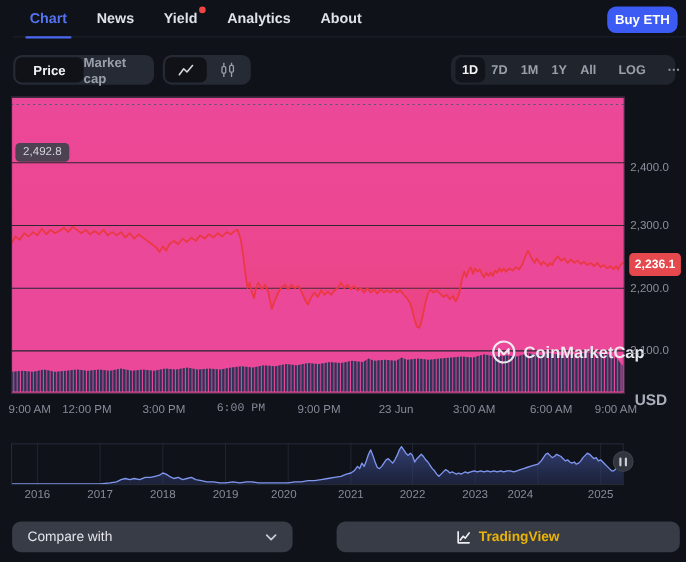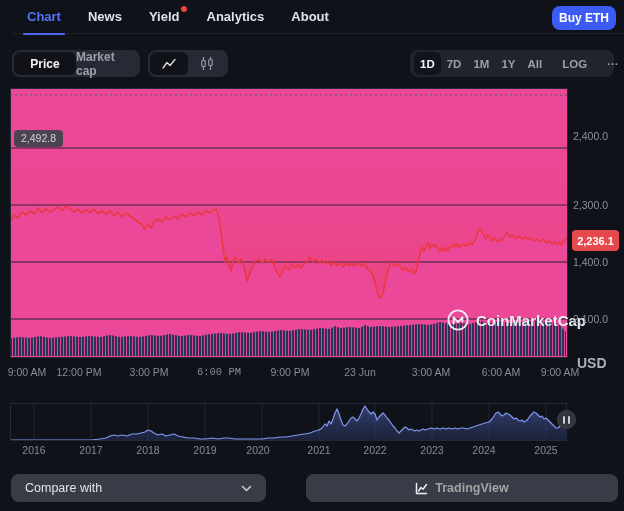--- a/index.html
+++ b/index.html
@@ -55,21 +55,21 @@
   .handle{position:absolute;left:557px;top:410px;width:19px;height:19px;border-radius:50%;
           background:#31353e;border:1px solid #3d424d;display:flex;align-items:center;
           justify-content:center;gap:3px;cursor:ew-resize;}
   .handle i{display:block;width:2px;height:8px;background:#c9ccd3;border-radius:1px;}
   
   .cmp-btn{position:absolute;left:11px;top:474px;width:255px;height:28px;background:#373c47;
            border:none;border-radius:8px;color:#e2e4ea;font-size:12.5px;font-family:inherit;
            display:flex;align-items:center;padding:0 14px;cursor:pointer;}
   .cmp-btn .chev{margin-left:auto;display:flex;}
   .tv-btn{position:absolute;left:306px;top:474px;width:312px;height:28px;background:#373c47;
-           border:none;border-radius:8px;color:#a3a3a3;font-size:12.5px;font-weight:700;
+           border:none;border-radius:8px;color:#eab308;font-size:12.5px;font-weight:700;
            font-family:inherit;display:flex;align-items:center;justify-content:center;gap:7px;cursor:pointer;}
   svg{display:block;}
 </style>
 </head>
 <body>
 
 <div id="app">
 
   <div class="nav">
 
@@ -146,23 +146,23 @@
         <svg width="22" height="22" viewBox="0 0 22 22">
           <circle cx="11" cy="11" r="9.6" fill="none" stroke="#f2f3f6" stroke-width="1.9"></circle>
           <polyline points="6.6,14.6 6.6,8.4 11,13.2 15.4,8.4 15.4,12.4" fill="none" stroke="#f2f3f6" stroke-width="1.9" stroke-linecap="round" stroke-linejoin="round"></polyline>
         </svg>
       </span>
       <span>CoinMarketCap</span>
     </div>
   </div>
 
   <div id="ylabs">
-      <div class="ylab" style="top: 130px;">2,400.0</div>
+      <div class="ylab" style="top: 146px;">2,400.0</div>
       <div class="ylab" style="top: 199px;">2,300.0</div>
-      <div class="ylab" style="top: 256px;">1,400.0</div>
+      <div class="ylab" style="top: 256px;">2,200.0</div>
       <div class="ylab" style="top: 313px;">2,100.0</div>
     </div>
   <div class="price-badge">2,236.1</div>
   <div class="usd-lab">USD</div>
 
   <div id="xlabs">
       <div class="xlab" style="left: 27px;">9:00 AM</div>
       <div class="xlab" style="left: 79px;">12:00 PM</div>
       <div class="xlab" style="left: 149px;">3:00 PM</div>
       <div class="xlab" style="left: 219px; font-family: Liberation Mono, monospace;">6:00 PM</div>
@@ -202,21 +202,21 @@
     </div>
   <div id="yearlabs">
       <div class="year-lab" style="left: 34px;">2016</div>
       <div class="year-lab" style="left: 91px;">2017</div>
       <div class="year-lab" style="left: 148px;">2018</div>
       <div class="year-lab" style="left: 205px;">2019</div>
       <div class="year-lab" style="left: 258px;">2020</div>
       <div class="year-lab" style="left: 319px;">2021</div>
       <div class="year-lab" style="left: 375px;">2022</div>
       <div class="year-lab" style="left: 432px;">2023</div>
-      <div class="year-lab" style="left: 484px;">2024</div>
+      <div class="year-lab" style="left: 473px;">2024</div>
       <div class="year-lab" style="left: 546px;">2025</div>
     </div>
 
   <button class="cmp-btn">
     <span>Compare with</span>
     <span class="chev">
       <svg width="11" height="7" viewBox="0 0 11 7">
           <polyline points="1.5,1.5 5.5,5.5 9.5,1.5" fill="none" stroke="#c7cad2" stroke-width="1.6" stroke-linecap="round" stroke-linejoin="round"></polyline>
         </svg>
     </span>

